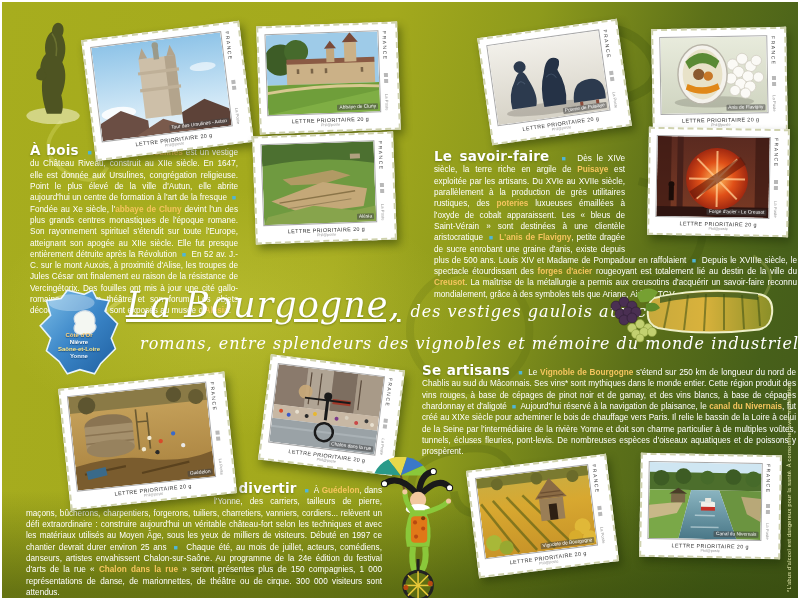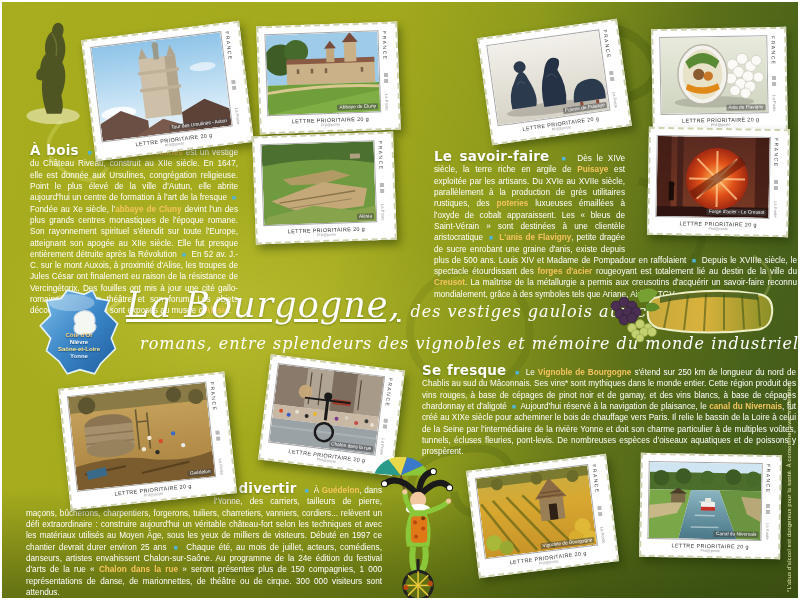--- a/index.html
+++ b/index.html
@@ -106,21 +106,21 @@
     <span><span class="blt">&nbsp;■&nbsp;</span><span>La </span><span class="kw">Tour des Ursulines</span><span> est un vestige du Château Riveau, construit au XIIe siècle. En 1647, elle est donnée aux Ursulines, congrégation religieuse. Point le plus élevé de la ville d'Autun, elle abrite aujourd'hui un centre de formation à l'art de la fresque </span><span class="blt">&nbsp;■&nbsp;</span><span> Fondée au Xe siècle, l'</span><span class="kw">abbaye de Cluny</span><span> devint l'un des plus grands centres monastiques de l'époque romane. Son rayonnement spirituel s'étendit sur toute l'Europe, atteignant son apogée au XIIe siècle. Elle fut presque entièrement détruite après la Révolution </span><span class="blt">&nbsp;■&nbsp;</span><span> En 52 av. J.-C. sur le mont Auxois, à proximité d'Alise, les troupes de Jules César ont finalement eu raison de la résistance de Vercingétorix. Des fouilles ont mis à jour une cité gallo-romaine avec son théâtre et son forum. Les objets découverts sur le site sont exposés au musée d'</span><span class="kw">Alésia</span><span>.</span></span>
   </div>
 
   <div class="section sec-savoir">
     <span class="fsp"></span>
     <span class="sec-title">Le savoir-faire</span>
     <span><span class="blt">&nbsp;■&nbsp;</span><span> Dès le XIVe siècle, la terre riche en argile de </span><span class="kw">Puisaye</span><span> est exploitée par les artisans. Du XVIe au XVIIe siècle, parallèlement à la production de grès utilitaires rustiques, des </span><span class="kw">poteries</span><span> luxueuses émaillées à l'oxyde de cobalt apparaissent. Les « bleus de Saint-Vérain » sont destinées à une clientèle aristocratique </span><span class="blt">&nbsp;■&nbsp;</span><span> </span><span class="kw">L'anis de Flavigny</span><span>, petite dragée de sucre enrobant une graine d'anis, existe depuis plus de 500 ans. Louis XIV et Madame de Pompadour en raffolaient </span><span class="blt">&nbsp;■&nbsp;</span><span> Depuis le XVIIIe siècle, le spectacle étourdissant des </span><span class="kw">forges d'acier</span><span> rougeoyant est totalement lié au destin de la ville du </span><span class="kw">Creusot</span><span>. La maîtrise de la métallurgie a permis aux creusotins d'acquérir un savoir-faire reconnu mondialement, grâce à des symboles tels que Ariane, Airbus, TGV...</span></span>
   </div>
 
   <div class="section sec-promener">
-    <span class="sec-title">Se fresque</span>
+    <span class="sec-title">Se artisans</span>
     <span><span class="blt">&nbsp;■&nbsp;</span><span> Le </span><span class="kw">Vignoble de Bourgogne</span><span> s'étend sur 250 km de longueur du nord de Chablis au sud du Mâconnais. Ses vins* sont mythiques dans le monde entier. Cette région produit des vins rouges, à base de cépages de pinot noir et de gamay, et des vins blancs, à base de cépages chardonnay et d'aligoté </span><span class="blt">&nbsp;■&nbsp;</span><span> Aujourd'hui réservé à la navigation de plaisance, le </span><span class="kw">canal du Nivernais</span><span>, fut créé au XIXe siècle pour acheminer le bois de chauffage vers Paris. Il relie le bassin de la Loire à celui de la Seine par l'intermédiaire de la rivière Yonne et doit son charme particulier à de multiples voûtes, tunnels, écluses fleuries, pont-levis. De nombreuses espèces d'oiseaux aquatiques et de poissons y prospèrent.</span></span>
   </div>
 
   <div class="section sec-divertir">
     <span class="fsl"></span>
     <span class="sec-title">Se divertir</span>
     <span><span class="blt">&nbsp;■&nbsp;</span><span> À </span><span class="kw">Guédelon</span><span>, dans l'Yonne, des carriers, tailleurs de pierre, maçons, bûcherons, charpentiers, forgerons, tuiliers, charretiers, vanniers, cordiers... relèvent un défi extraordinaire : construire aujourd'hui un véritable château-fort selon les techniques et avec les matériaux utilisés au Moyen Âge, sous les yeux de milliers de visiteurs. Débuté en 1997 ce chantier devrait durer environ 25 ans </span><span class="blt">&nbsp;■&nbsp;</span><span> Chaque été, au mois de juillet, acteurs, comédiens, danseurs, artistes envahissent Chalon-sur-Saône. Au programme de la 24e édition du festival d'arts de la rue « </span><span class="kw">Chalon dans la rue</span><span> » seront présentes plus de 150 compagnies, 1 000 représentations de danse, de marionnettes, de théâtre ou de cirque. 300 000 visiteurs sont attendus.</span></span>
   </div>
 
   <div class="title-main">

